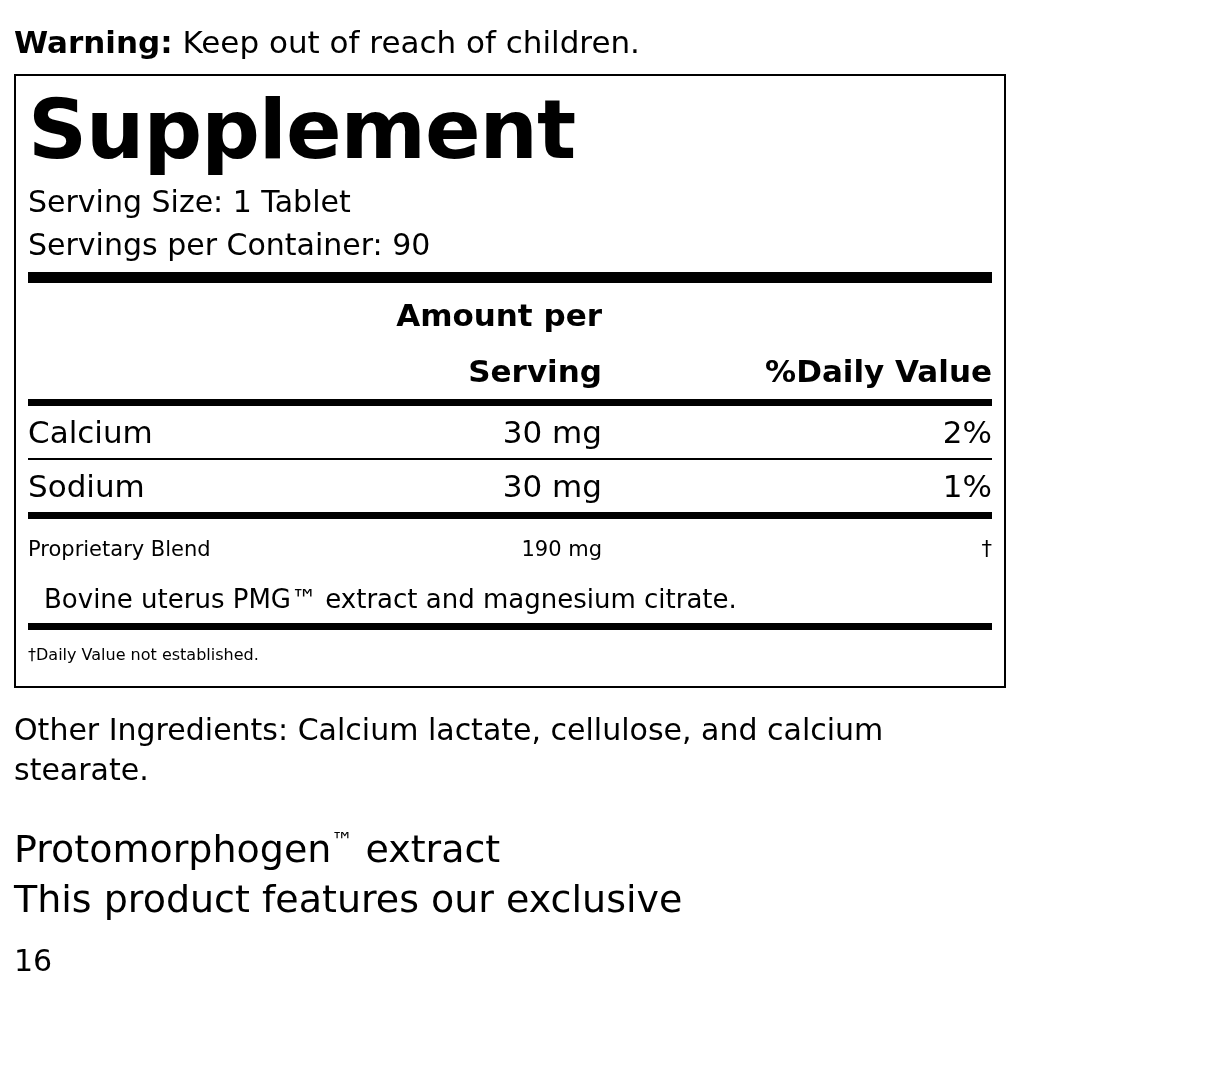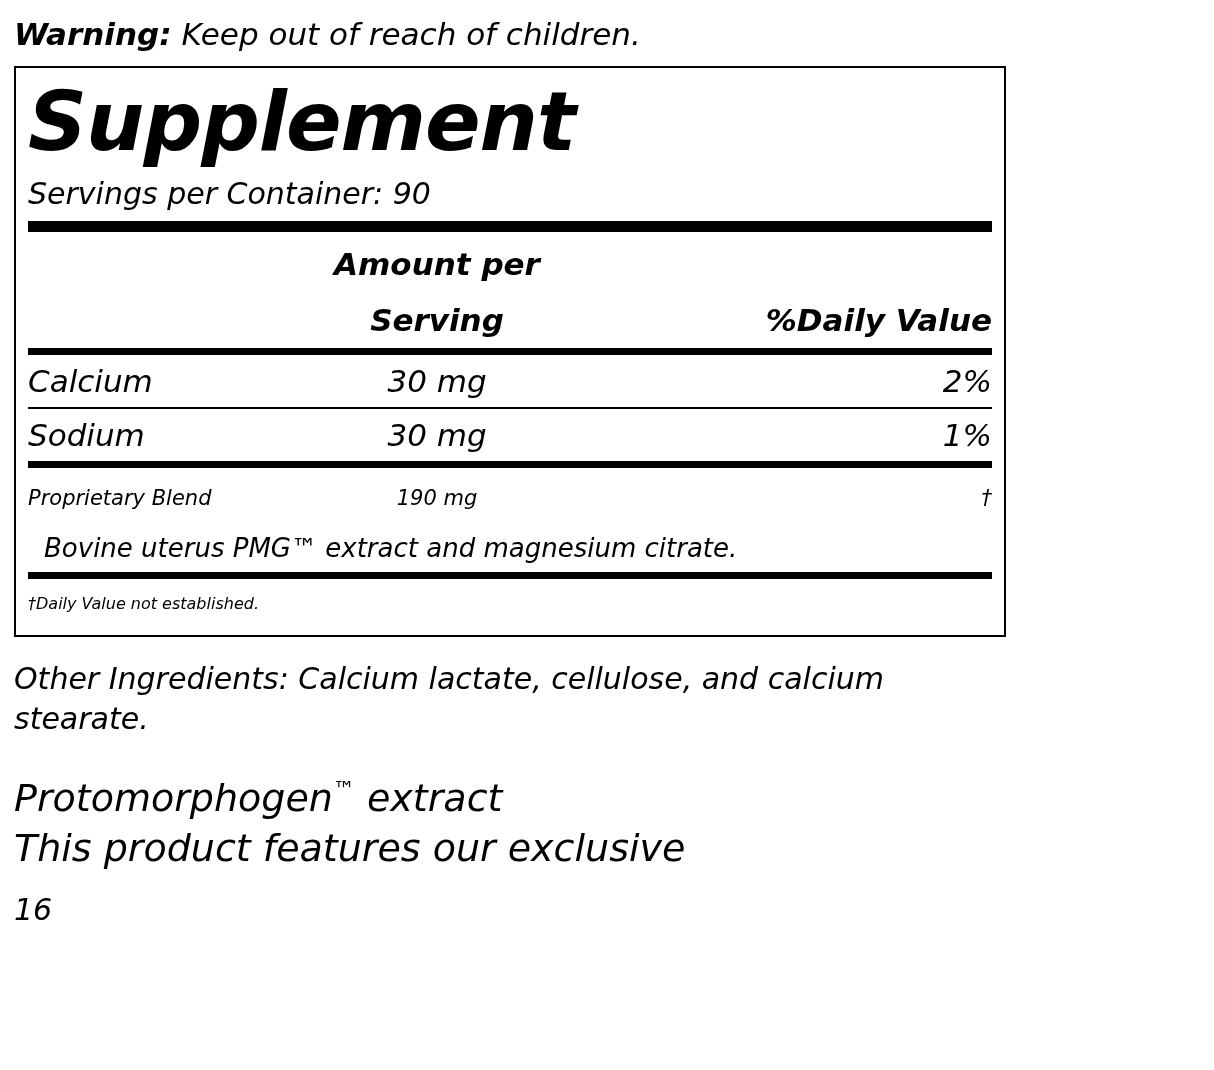--- a/index.html
+++ b/index.html
@@ -12,22 +12,21 @@
     height: 1070px;
     font-family: "DejaVu Sans", "Liberation Sans", sans-serif;
     color: #000000;
     overflow: hidden;
   }
   .page {
     position: relative;
     width: 1020px;
     height: 1070px;
     box-sizing: border-box;
-    padding: 4px 14px;
-    font-style: italic;
+    padding: 12px 14px;
   }
 
   
   .warning {
     font-size: 31px;
     line-height: 36px;
     padding-top: 12px;
     padding-bottom: 14px;
     white-space: nowrap;
   }
@@ -77,21 +76,21 @@
   table.facts {
     width: 100%;
     border-collapse: collapse;
     font-size: 30px;
   }
   table.facts td {
     padding: 0;
     vertical-align: bottom;
   }
   .col-name { text-align: left; }
-  .col-amt  { text-align: center; width: 330px; padding-right: 120px !important; }
+  .col-amt  { text-align: right; width: 330px; padding-right: 120px !important; }
   .col-dv   { text-align: right; width: 270px; }
 
   .hdr-row td {
     font-weight: bold;
     font-size: 31px;
     line-height: 56px;
     padding-top: 4px !important;
   }
 
   .nut-row td {
@@ -146,20 +145,21 @@
     <span class="label">Warning:</span>
     <span>Keep out of reach of children.</span>
   </div>
 
   <div class="panel">
 
     <div class="sf-title">
       <span>Supplement</span>
     </div>
 
+    <div class="serving">Serving Size: 1 Tablet</div>
     <div class="serving">Servings per Container: 90</div>
 
     <div class="rule-thick"></div>
 
     <table class="facts">
       <tbody>
           <tr class="hdr-row">
         <td class="col-name"></td>
         <td class="col-amt">Amount per Serving</td>
         <td class="col-dv">%Daily Value</td>

